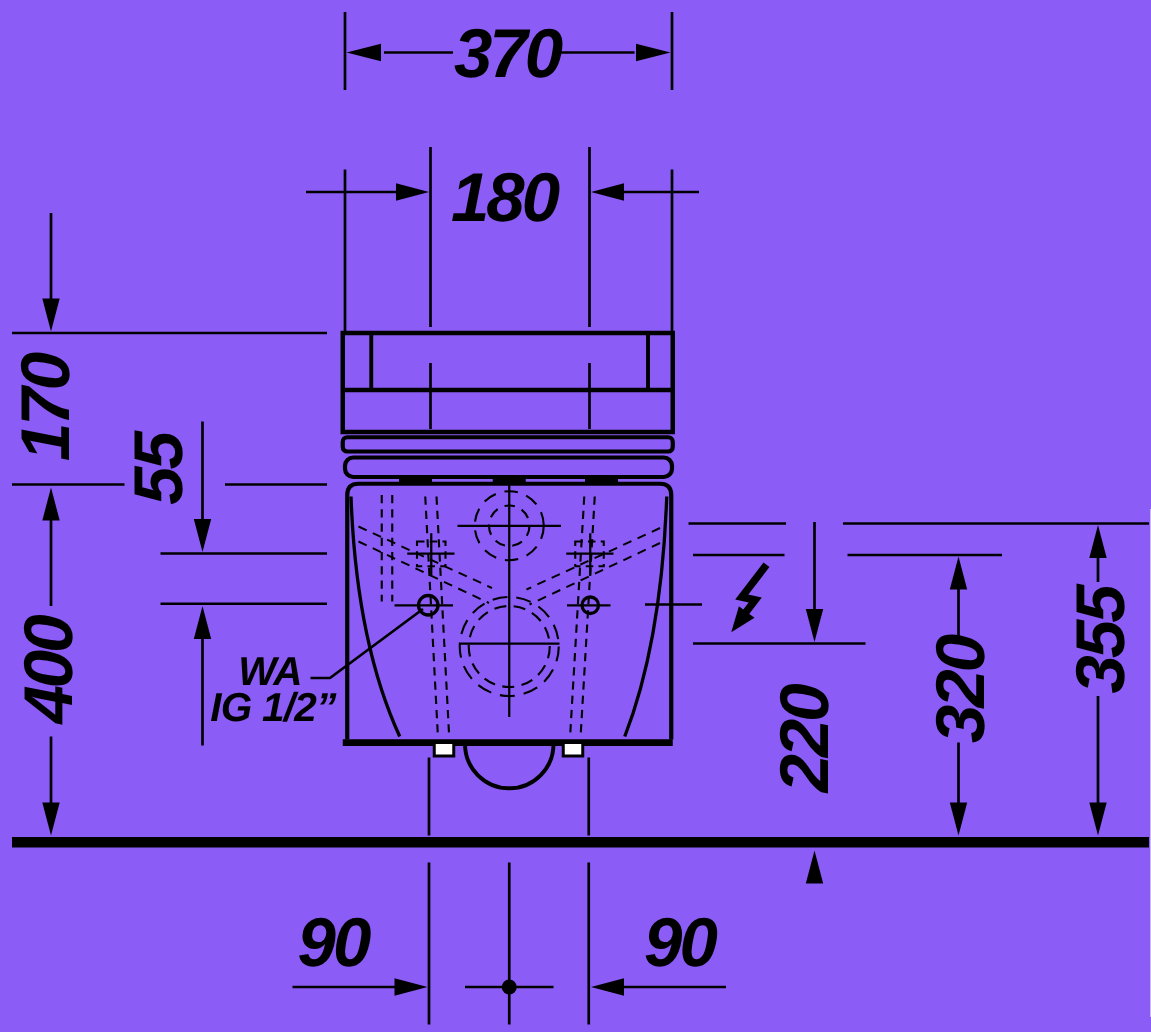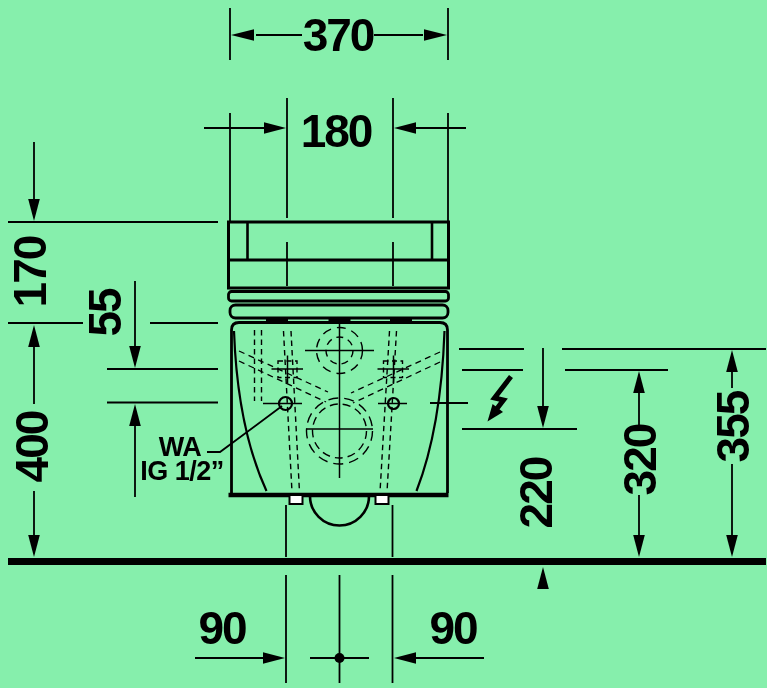--- a/index.html
+++ b/index.html
@@ -1,16 +1,16 @@
 <!DOCTYPE html>
 <html><head>
 <meta charset="utf-8">
 <style>
 html,body{margin:0;padding:0;background:#fff;}
-.page{width:767px;height:688px;position:relative;background:#86efac;overflow:hidden;}
+.page{width:767px;height:688px;position:relative;background:#8b5cf6;overflow:hidden;font-style:italic;}
 svg{position:absolute;left:0;top:0;}
 text{font-family:"Liberation Sans",sans-serif;font-weight:bold;fill:#000;}
 .dim-label{font-size:46px;letter-spacing:-2px;}
 .small-label{font-size:27px;letter-spacing:-0.5px;}
 </style>
 </head>
 <body>
 
 <div class="page">
 <svg width="767" height="688" viewBox="0 0 767 688">

